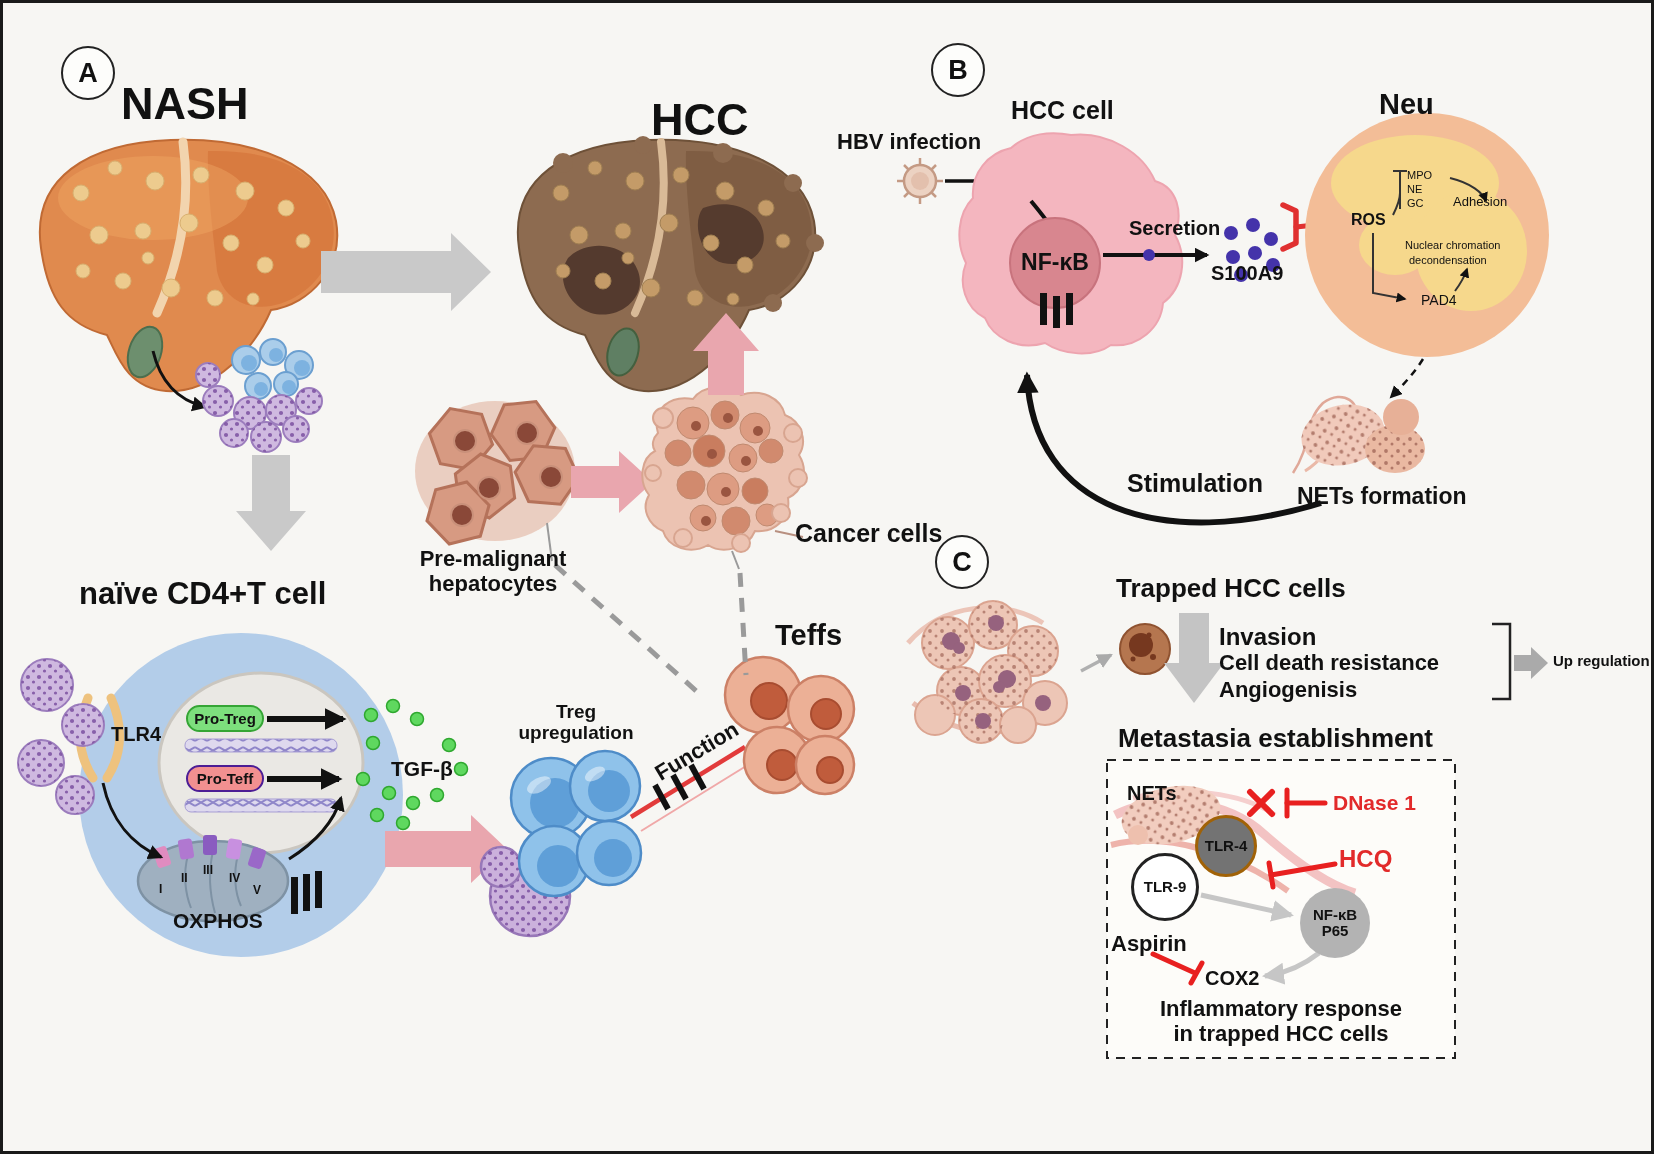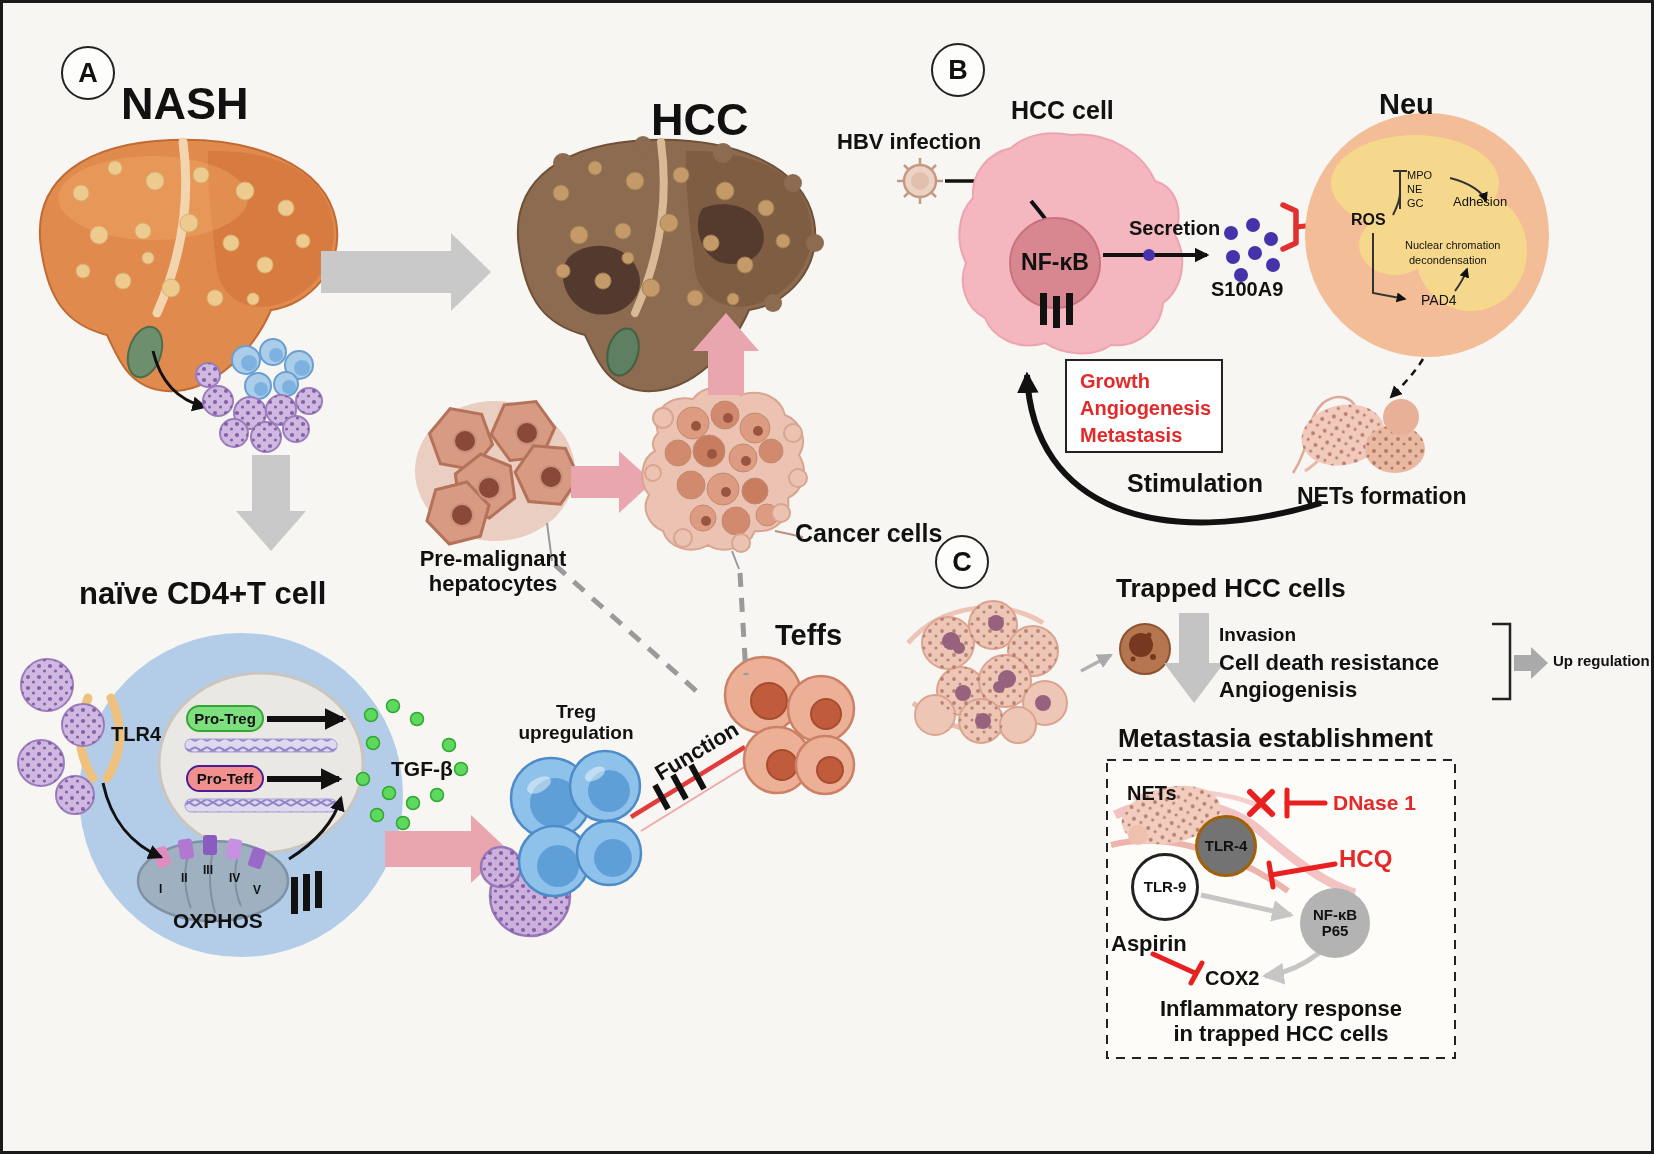--- a/index.html
+++ b/index.html
@@ -516,40 +516,35 @@
 <div class="lbl" style="left:772px;top:616px;font-size:29px">Teffs</div>
 <div class="lbl ctr" style="left:410px;top:544px;width:160px;font-size:22px"><span>Pre-malignant</span><br><span>hepatocytes</span></div>
 <div class="lbl" style="left:792px;top:516px;font-size:25px">Cancer cells</div>
 
 <div class="badge" style="left:928px;top:40px">B</div>
 <div class="lbl" style="left:834px;top:127px;font-size:22px">HBV infection</div>
 <div class="lbl" style="left:1008px;top:93px;font-size:25px">HCC cell</div>
 <div class="lbl" style="left:1376px;top:85px;font-size:29px">Neu</div>
 <div class="lbl ctr" style="left:1007px;top:247px;width:90px;font-size:23px">NF-κB</div>
 <div class="lbl" style="left:1126px;top:214px;font-size:20px">Secretion</div>
-<div class="lbl" style="left:1208px;top:275px;font-size:20px">S100A9</div>
+<div class="lbl" style="left:1208px;top:259px;font-size:20px">S100A9</div>
 <div class="lbl thin" style="left:1404px;top:166px;font-size:11px">MPO</div>
 <div class="lbl thin" style="left:1404px;top:180px;font-size:11px">NE</div>
 <div class="lbl thin" style="left:1404px;top:194px;font-size:11px">GC</div>
 <div class="lbl thin" style="left:1450px;top:192px;font-size:13px">Adhesion</div>
 <div class="lbl" style="left:1348px;top:208px;font-size:16px">ROS</div>
 <div class="lbl thin" style="left:1402px;top:236px;font-size:11px">Nuclear chromation</div>
 <div class="lbl thin" style="left:1406px;top:251px;font-size:11px">decondensation</div>
 <div class="lbl thin" style="left:1418px;top:290px;font-size:14px">PAD4</div>
-<div class="growth-box">
-  <div class="red">Growth</div>
-  <div class="red">Angiogenesis</div>
-  <div class="red">Metastasis</div>
-</div>
 <div class="lbl" style="left:1124px;top:466px;font-size:25px">Stimulation</div>
 <div class="lbl" style="left:1294px;top:481px;font-size:23px">NETs formation</div>
 
 <div class="badge" style="left:932px;top:532px">C</div>
 <div class="lbl" style="left:1113px;top:571px;font-size:26px">Trapped HCC cells</div>
-<div class="lbl" style="left:1216px;top:621px;font-size:19px">Invasion</div>
+<div class="lbl" style="left:1216px;top:621px;font-size:24px">Invasion</div>
 <div class="lbl" style="left:1216px;top:648px;font-size:22px">Cell death resistance</div>
 <div class="lbl" style="left:1216px;top:675px;font-size:22px">Angiogenisis</div>
 <div class="lbl" style="left:1550px;top:650px;font-size:15px">Up regulation</div>
 <div class="lbl" style="left:1115px;top:721px;font-size:26px">Metastasia establishment</div>
 <div class="lbl" style="left:1124px;top:779px;font-size:20px">NETs</div>
 <div class="lbl red" style="left:1330px;top:788px;font-size:21px">DNase 1</div>
 <div class="circle-lbl" style="left:1192px;top:812px;width:62px;height:62px;border:3px solid #a16207;background:#737373;font-size:15px">TLR-4</div>
 <div class="circle-lbl" style="left:1128px;top:850px;width:68px;height:68px;border:3px solid #222;background:#fff;font-size:15px">TLR-9</div>
 <div class="lbl red" style="left:1336px;top:843px;font-size:24px">HCQ</div>
 <div class="circle-lbl" style="left:1297px;top:885px;width:70px;height:70px;background:#b3b3b3;font-size:15px">

